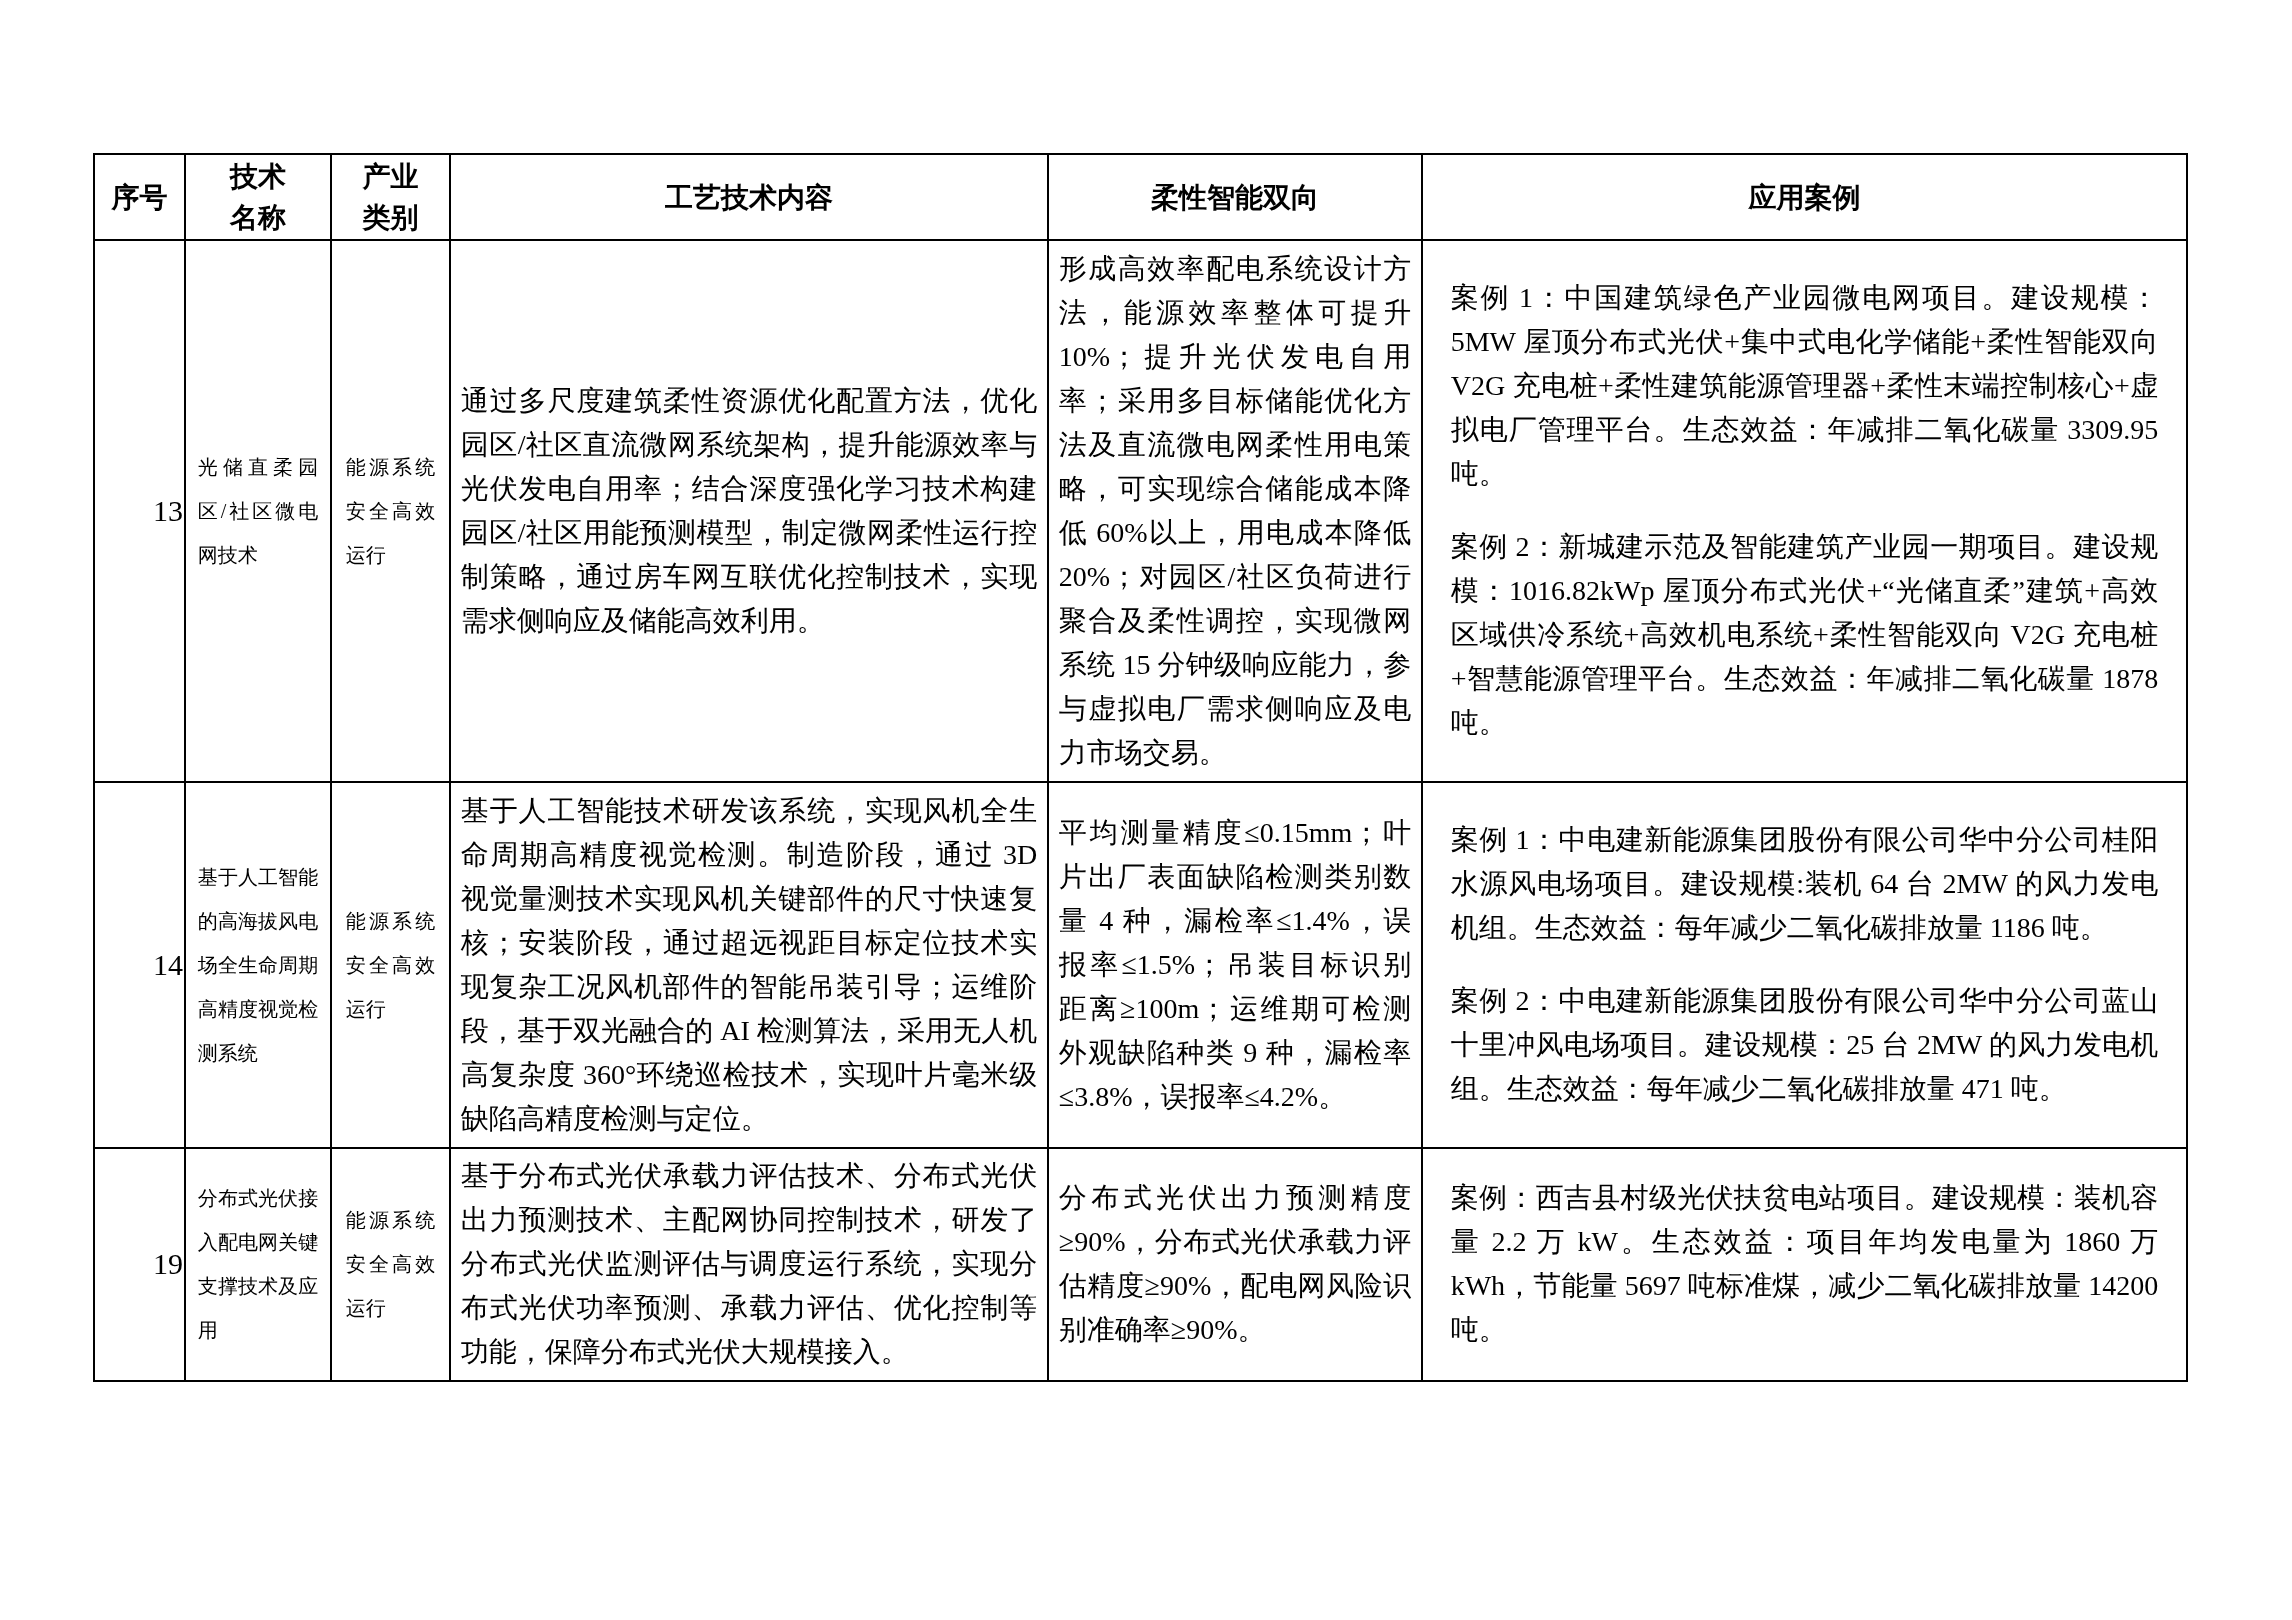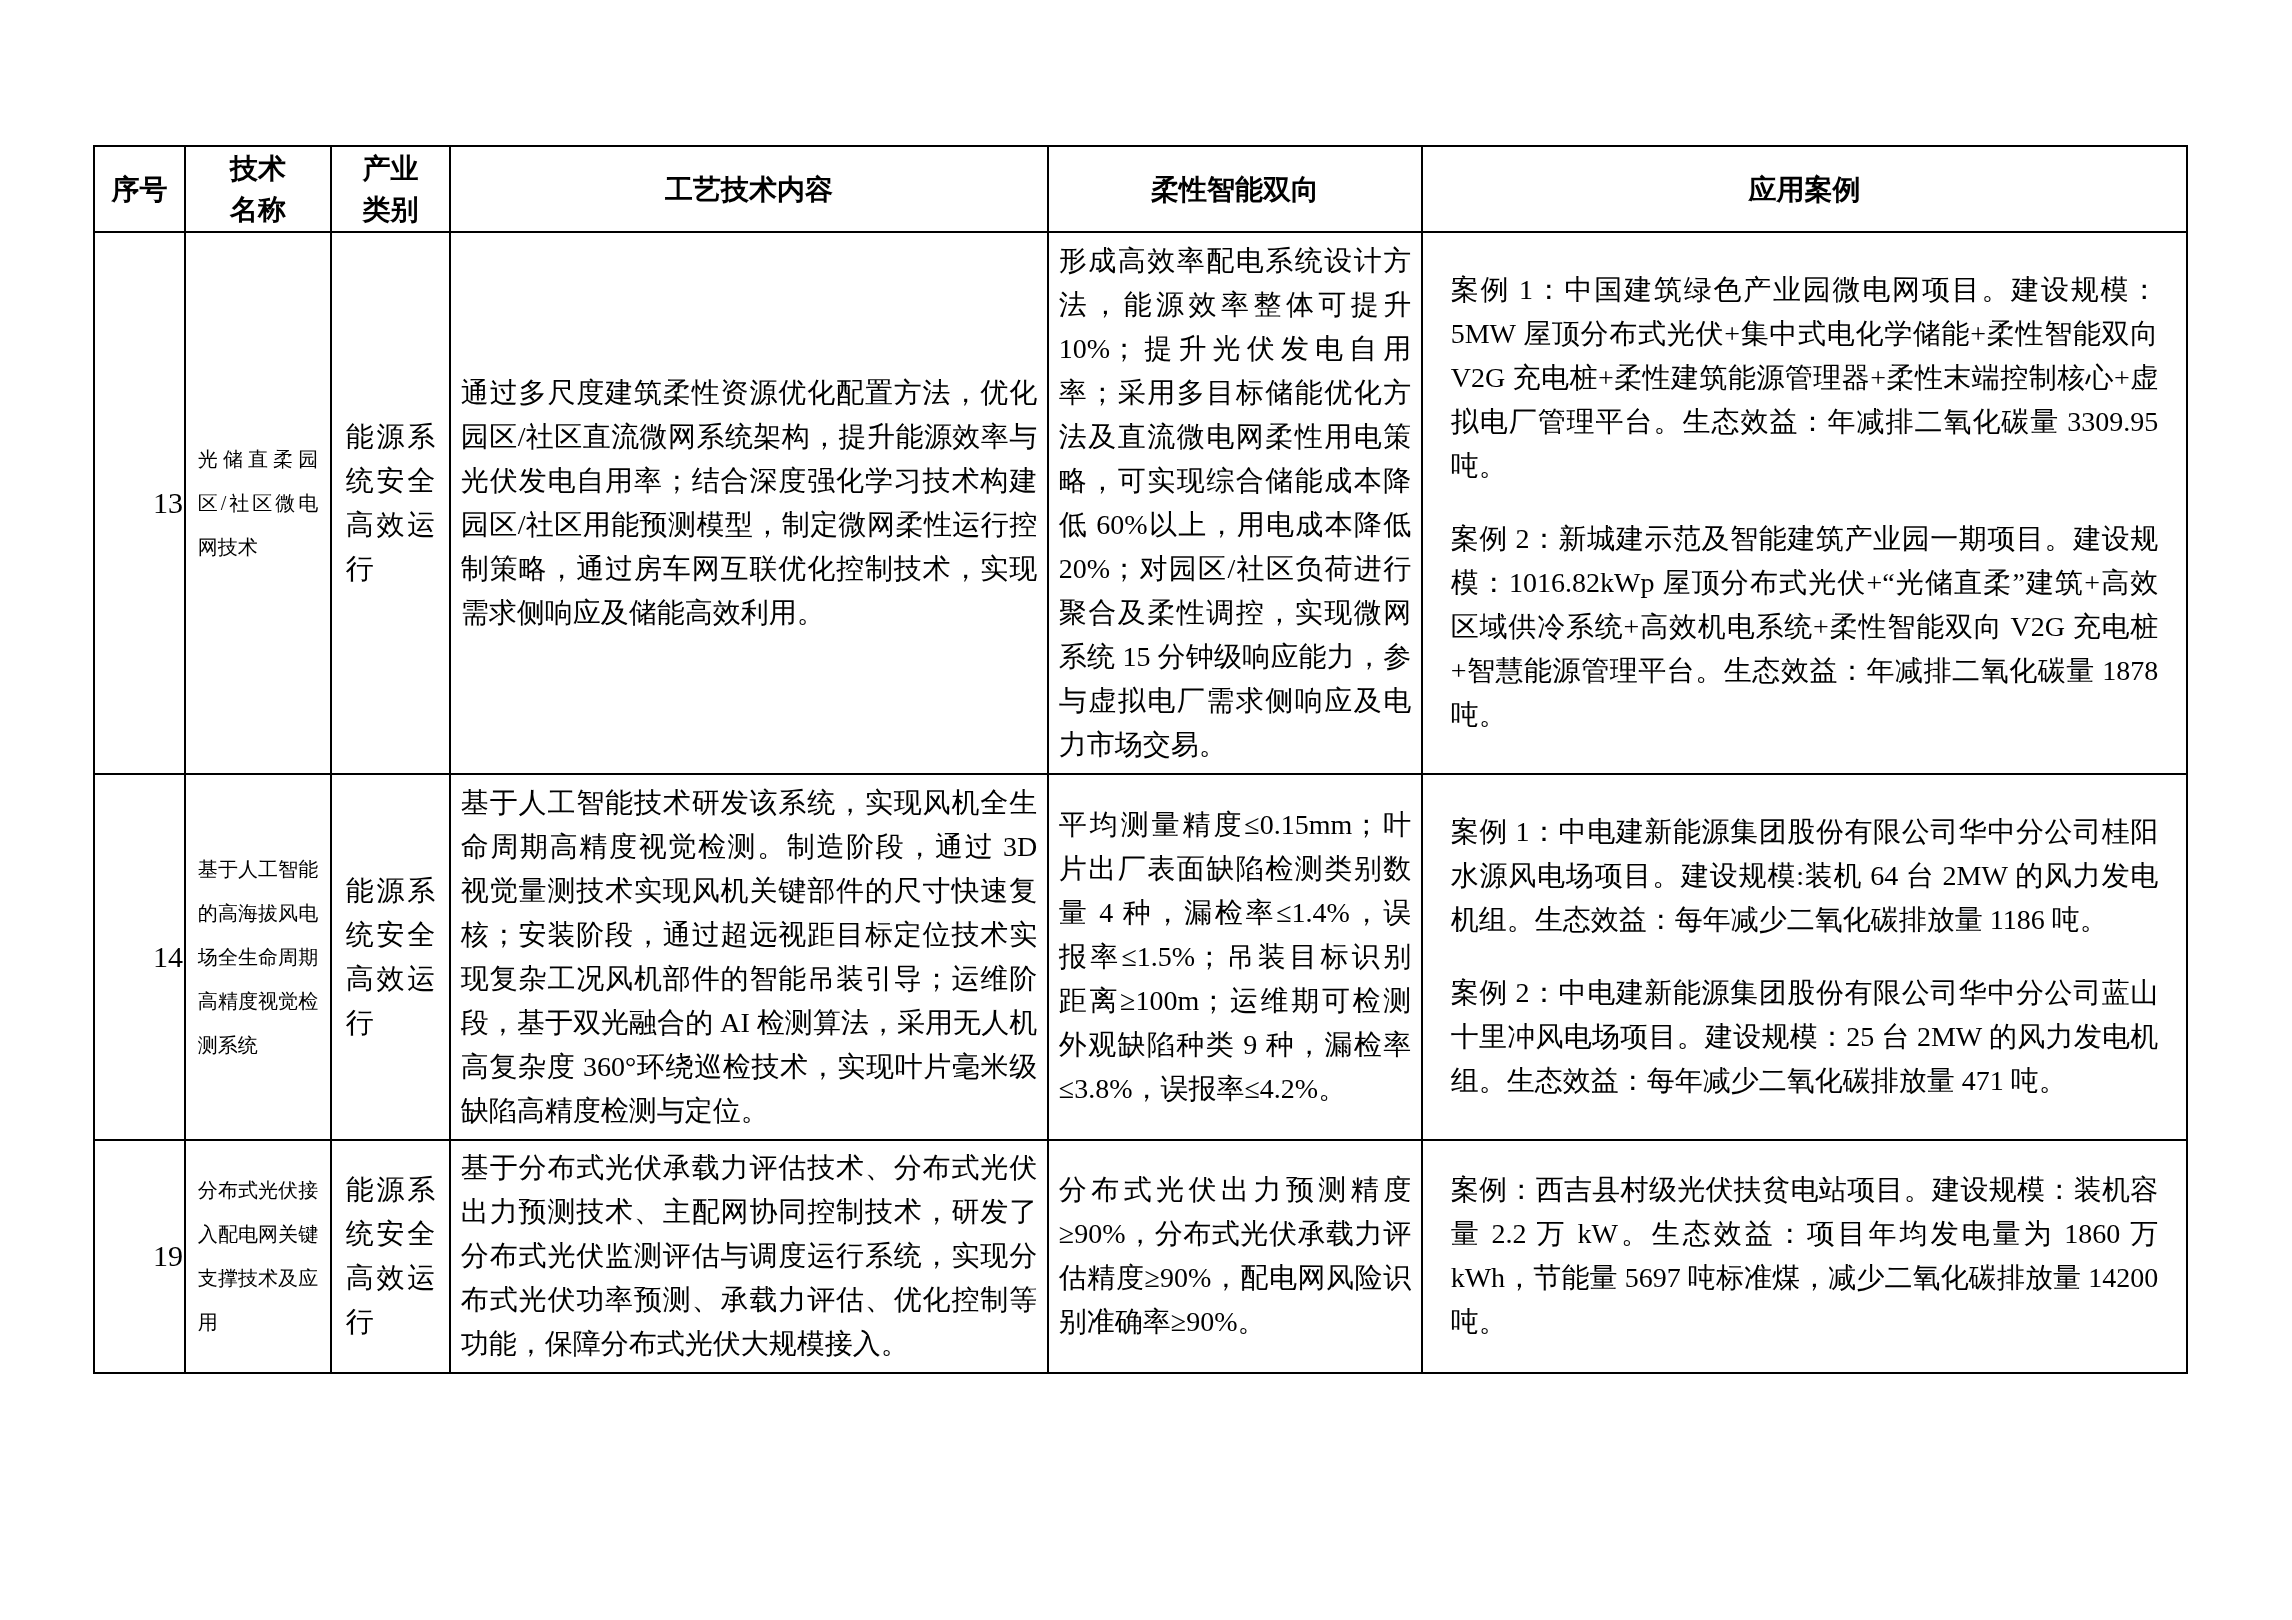--- a/index.html
+++ b/index.html
@@ -10,21 +10,21 @@
     color: #000000;
   }
   .page {
     position: relative;
     width: 2293px; height: 1620px;
     background: #ffffff;
     overflow: hidden;
   }
   table.doc-table {
     position: absolute;
-    left: 93px; top: 145px;
+    left: 93px; top: 153px;
     width: 2093px;
     border-collapse: collapse;
     table-layout: fixed;
   }
   th, td {
     border: 2px solid #000000;
     vertical-align: middle;
     box-sizing: border-box;
     overflow: hidden;
   }
@@ -46,21 +46,21 @@
     font-size: 30px;
   }
   td.name {
     font-size: 20px;
     line-height: 44px;
     text-align: justify;
     text-justify: inter-ideograph;
     padding: 0 11.8px;
   }
   td.category {
-    font-size: 28px;
+    font-size: 20px;
     line-height: 44px;
     text-align: justify;
     text-justify: inter-ideograph;
     padding: 0 13.7px;
   }
   td.content {
     font-size: 28px;
     line-height: 44px;
     text-align: justify;
     text-justify: inter-ideograph;

